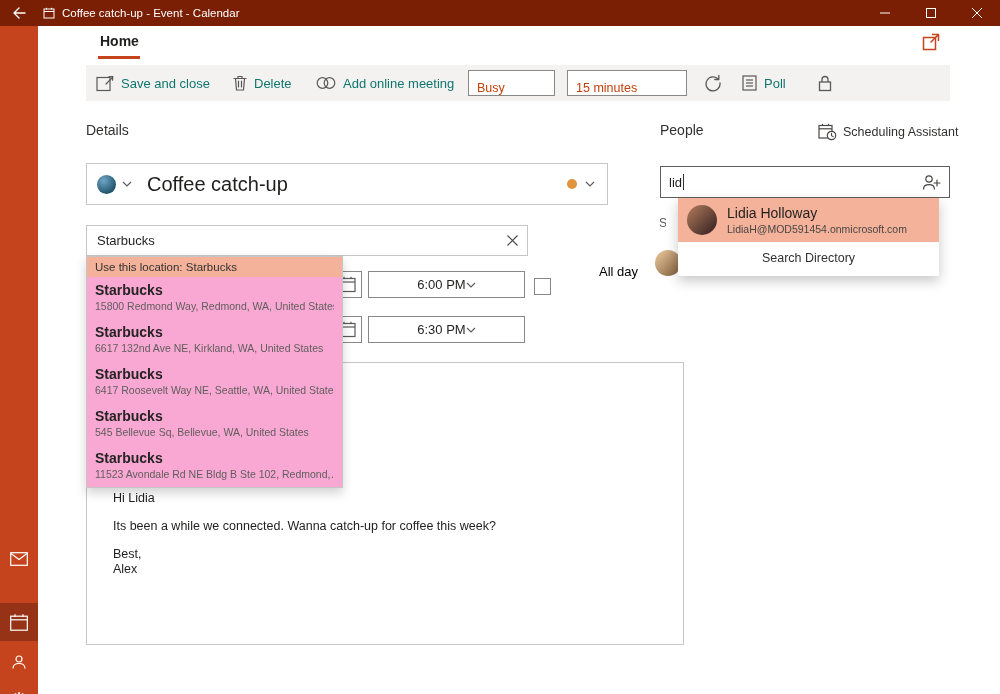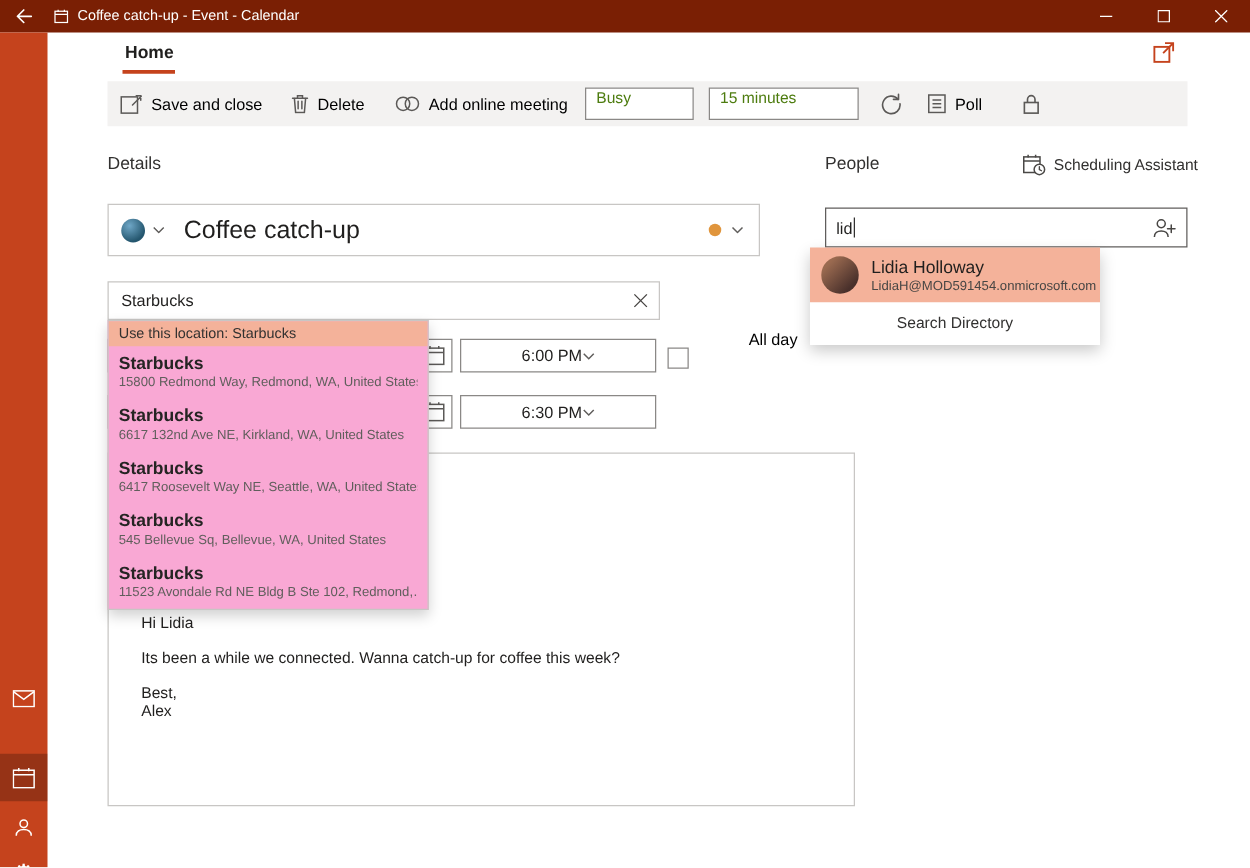--- a/index.html
+++ b/index.html
@@ -19,22 +19,22 @@
   .sb-item{position:absolute;left:0;width:38px;height:38px;display:flex;align-items:center;justify-content:center;cursor:pointer;}
   .sb-item.selected{background:rgba(0,0,0,0.24);}
   .gear-glyph{font-family:"DejaVu Sans",sans-serif;font-size:19px;color:#fff;line-height:1;}
 
   
   .home-tab{position:absolute;left:100px;top:33px;font-size:14px;font-weight:700;color:#201f1e;cursor:pointer;}
   .tab-underline{position:absolute;left:-2px;top:23px;width:42px;height:3px;background:#c5431d;}
   .popout-btn{position:absolute;left:921px;top:32px;width:22px;height:22px;cursor:pointer;}
 
   .toolbar{position:absolute;left:86px;top:65px;width:864px;height:36px;background:#f3f2f1;}
-  .t-item{position:absolute;top:0;height:36px;display:flex;align-items:center;gap:7px;font-size:13px;color:#000000;cursor:pointer;white-space:nowrap;}
-  .combo{position:absolute;top:5px;height:26px;background:#fff;border:1px solid #8a8886;box-sizing:border-box;display:flex;align-items:flex-start;padding:0 8px;font-size:12.5px;color:#4d7c0f;cursor:pointer;}
+  .t-item{position:absolute;top:0;height:36px;display:flex;align-items:center;gap:7px;font-size:13px;color:#0f766e;cursor:pointer;white-space:nowrap;}
+  .combo{position:absolute;top:5px;height:26px;background:#fff;border:1px solid #8a8886;box-sizing:border-box;display:flex;align-items:flex-end;padding:0 8px;font-size:12.5px;color:#c2410c;cursor:pointer;}
 
   
   .section-h{position:absolute;font-size:14px;color:#323130;}
   .sched{position:absolute;left:818px;top:123px;display:flex;align-items:center;gap:6px;font-size:12.5px;color:#323130;cursor:pointer;}
 
   
   .subject{position:absolute;left:86px;top:163px;width:522px;height:42px;border:1px solid #c8c6c4;box-sizing:border-box;background:#fff;display:flex;align-items:center;}
   .cal-circle{width:19px;height:19px;border-radius:50%;margin-left:10px;background:radial-gradient(circle at 35% 30%,#6fa7c7,#24566e 70%);}
   .subject-title{font-size:20px;color:#201f1e;margin-left:15px;}
   .subject-right{margin-left:auto;display:flex;align-items:center;gap:8px;margin-right:12px;}
@@ -59,21 +59,21 @@
   
   .body-box{position:absolute;left:86px;top:362px;width:598px;height:283px;border:1px solid #c8c6c4;box-sizing:border-box;background:#fff;z-index:0;cursor:text;}
   .body-text{padding:128px 20px 0 26px;font-size:12.5px;color:#201f1e;line-height:15px;}
   .body-text .gap{height:13px;}
 
   
   .people-search{position:absolute;left:660px;top:166px;width:290px;height:32px;border:1px solid #605e5c;box-sizing:border-box;background:#fff;display:flex;align-items:center;padding-left:8px;font-size:13px;color:#201f1e;cursor:text;}
   .caret{display:inline-block;width:1px;height:16px;background:#323130;margin-left:1px;}
   .pa-icon{position:absolute;right:8px;top:7px;cursor:pointer;}
 
-  .people-drop{position:absolute;left:648px;top:198px;width:232px;z-index:7;box-shadow:0 5px 12px rgba(0,0,0,0.22);}
+  .people-drop{position:absolute;left:678px;top:198px;width:261px;z-index:7;box-shadow:0 5px 12px rgba(0,0,0,0.22);}
   .pp-item{background:#f4b29a;display:flex;align-items:center;padding:7px 9px;cursor:pointer;}
   .avatar{width:30px;height:30px;border-radius:50%;background:linear-gradient(135deg,#9a6a50 20%,#49302b 80%);flex:none;}
   .pp-col{margin-left:10px;min-width:0;}
   .pp-name{font-size:14px;color:#201f1e;}
   .pp-email{font-size:10.5px;color:#484644;margin-top:2px;white-space:nowrap;}
   .pp-dir{background:#fff;text-align:center;padding:9px 0 11px 0;font-size:12.5px;color:#323130;cursor:pointer;}
 
   .partial-s{position:absolute;left:659px;top:216px;font-size:12px;color:#605e5c;z-index:1;width:7px;overflow:hidden;white-space:nowrap;}
   .attendee-avatar{position:absolute;left:655px;top:250px;width:26px;height:26px;border-radius:50%;background:linear-gradient(135deg,#d8b48a 20%,#8a6a48 85%);z-index:1;}
   .attendee-email{position:absolute;left:690px;top:262px;font-size:10.5px;color:#605e5c;z-index:1;white-space:nowrap;}

